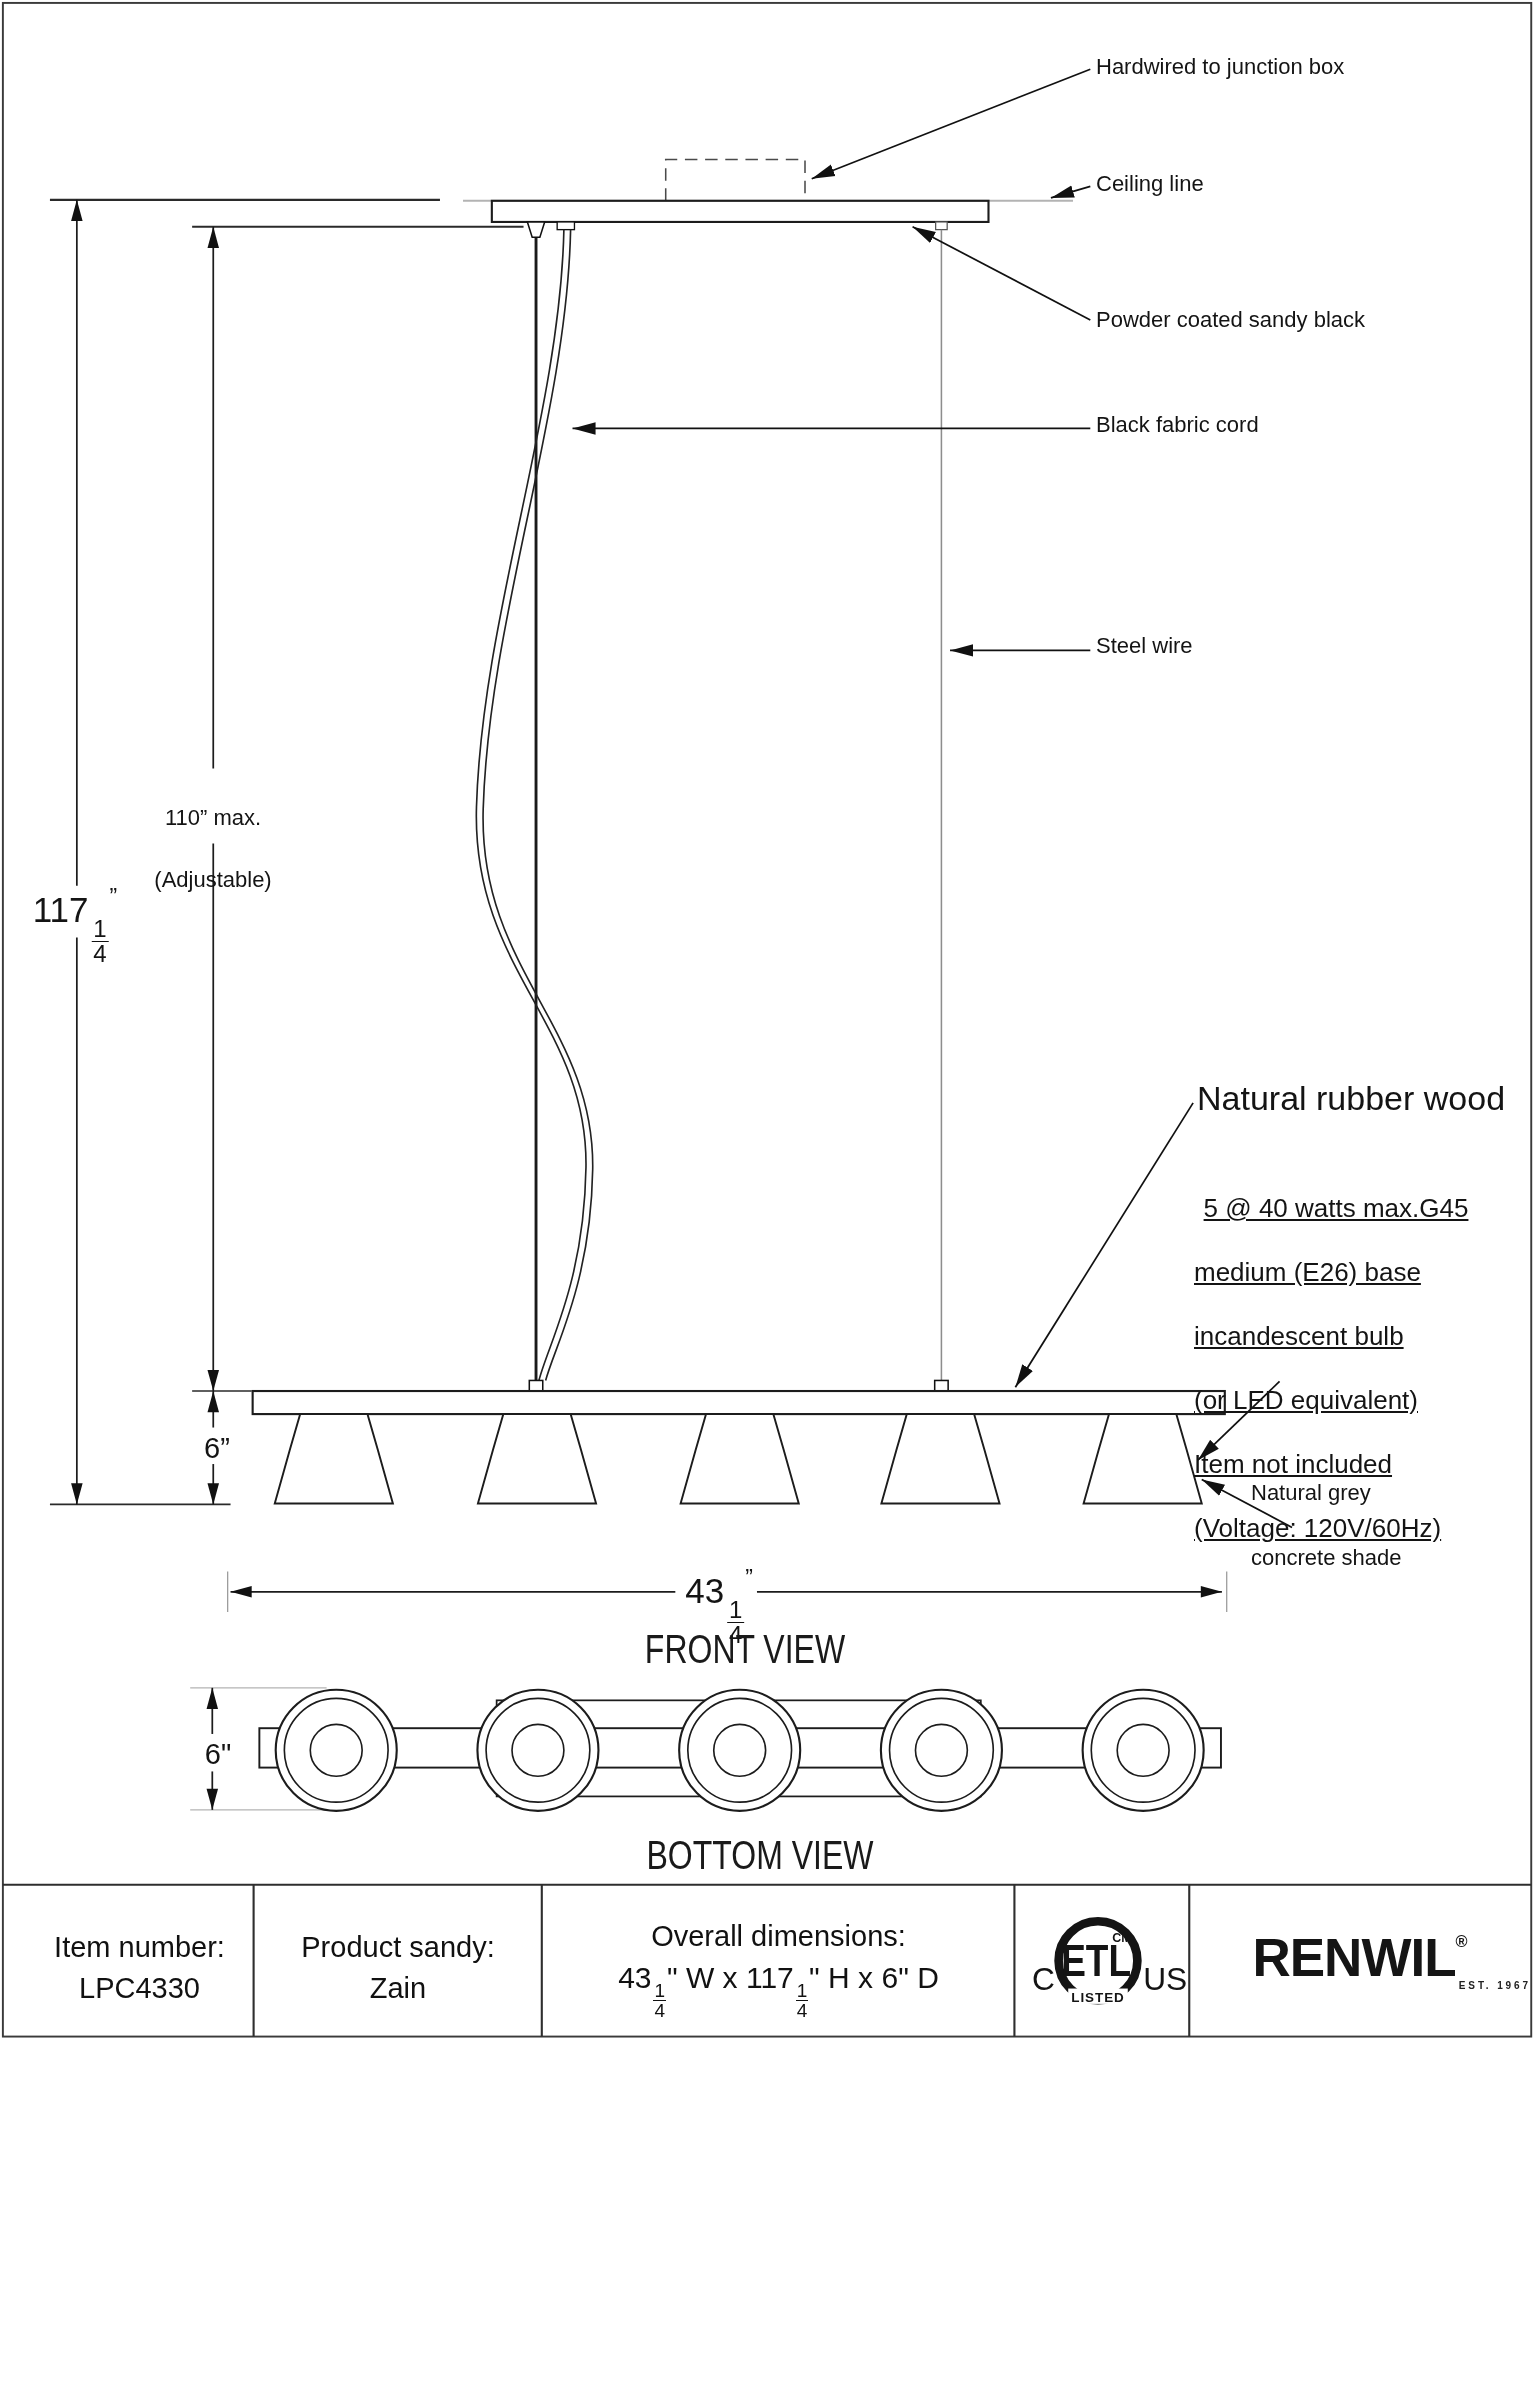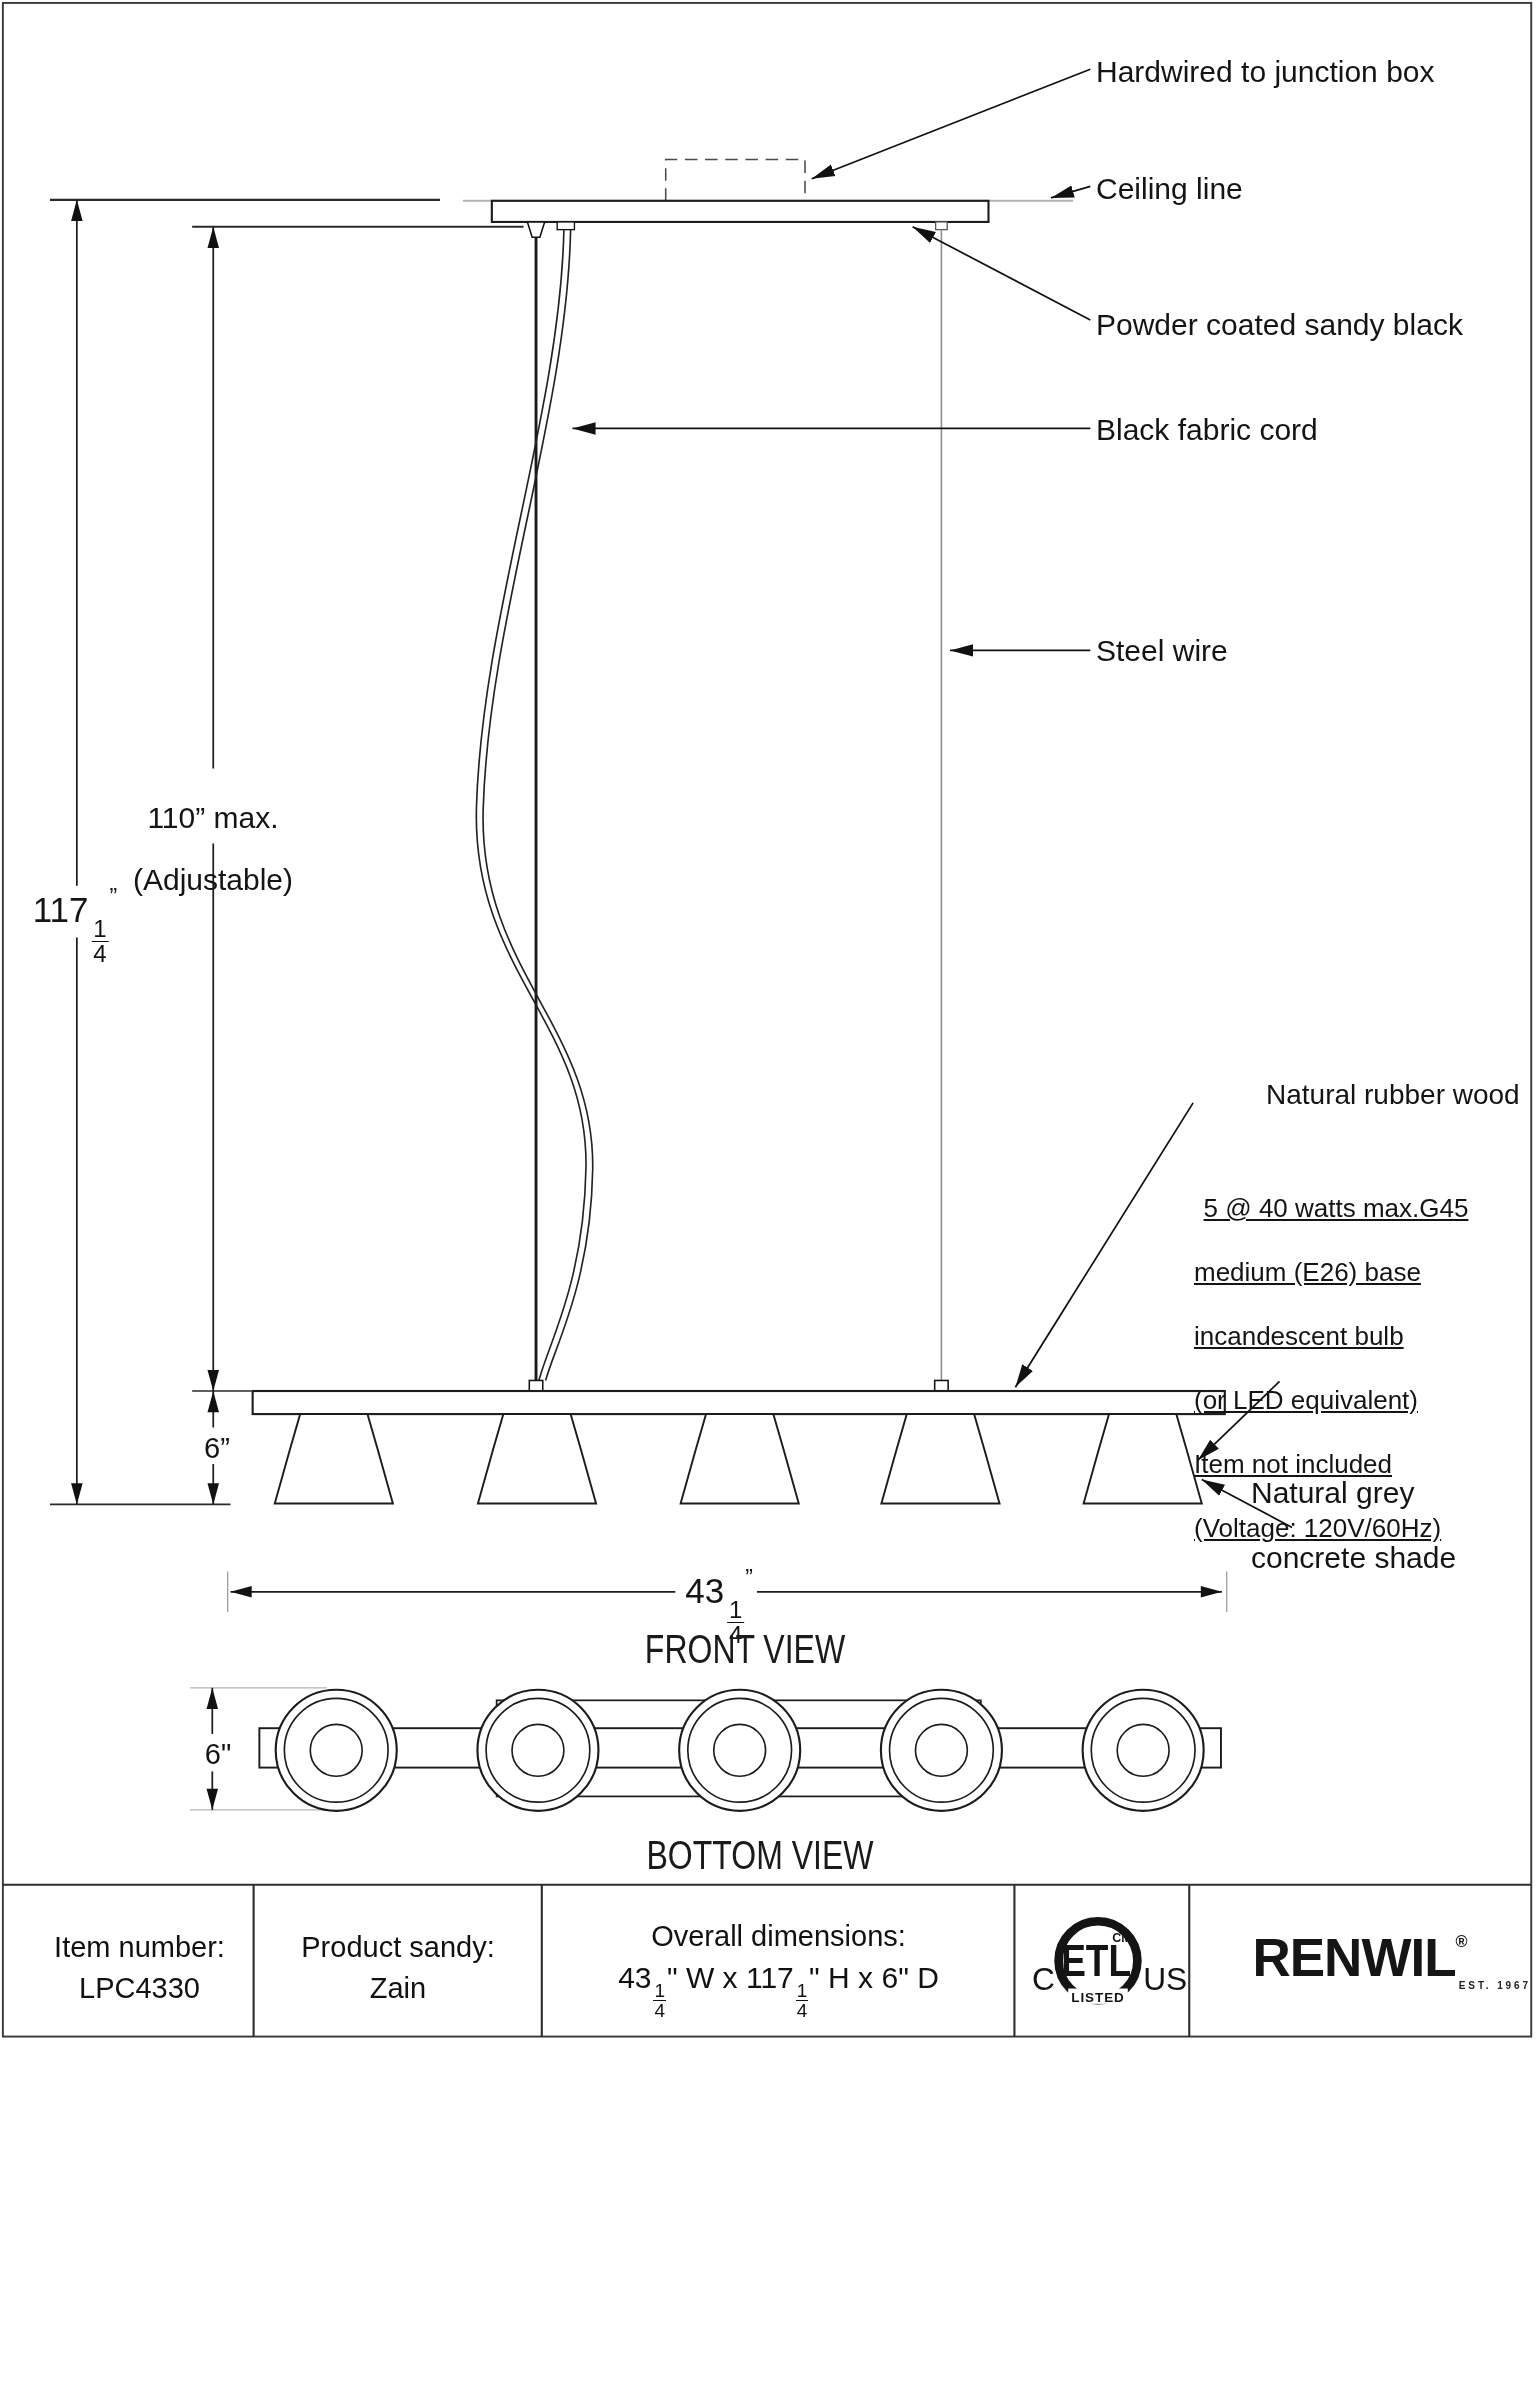--- a/index.html
+++ b/index.html
@@ -1,19 +1,19 @@
 <!DOCTYPE html>
 <html><head>
 <meta charset="utf-8">
 <style>
   html,body{margin:0;padding:0;background:#fff;}
   #sheet{position:relative;width:1537px;height:2393px;background:#ffffff;
          font-family:"Liberation Sans",sans-serif;color:#111;overflow:hidden;}
   #linework{position:absolute;left:0;top:0;}
-  .lbl{position:absolute;font-size:30px;line-height:1.2;white-space:nowrap;color:#141414;}
+  .lbl{position:absolute;font-size:22px;line-height:1.2;white-space:nowrap;color:#141414;}
   .ctr{transform:translateX(-50%);text-align:center;}
   .stack{line-height:1.2;}
   .stack div{white-space:nowrap;margin-top:29px;}
   .bulb{font-size:26px;line-height:35px;text-decoration:underline;}
   .dim{font-size:35px;}
   .frac{display:inline-flex;flex-direction:column;align-items:center;line-height:1.0;
         font-size:24px;vertical-align:-14.4px;margin-left:2.9px;}
   .frac .fn{border-bottom:1.9px solid #111;padding:0 1.9px;}
   .frac .fd{padding:0 1.9px;}
   .dq{font-size:23px;vertical-align:17.3px;margin-left:1px;}
@@ -156,21 +156,21 @@
       <text x="1098" y="2072" text-anchor="end" font-family="Liberation Sans, sans-serif" font-size="33" fill="#141414">C</text>
       <text x="1190" y="2072" text-anchor="start" font-family="Liberation Sans, sans-serif" font-size="33" fill="#141414">US</text>
     </g>
   </svg>
 
   <div class="lbl" style="left:1096px;top:54px">Hardwired to junction box</div>
   <div class="lbl" style="left:1096px;top:171px">Ceiling line</div>
   <div class="lbl" style="left:1096px;top:307px">Powder coated sandy black</div>
   <div class="lbl" style="left:1096px;top:412px">Black fabric cord</div>
   <div class="lbl" style="left:1096px;top:633px">Steel wire</div>
-  <div class="lbl" style="left:1266px;top:1078px;font-size:28px">Natural rubber wood</div>
+  <div class="lbl" style="left:1197px;top:1078px;font-size:34px">Natural rubber wood</div>
 
   <div class="lbl bulb stack" style="left:1194px;top:1162px">
     <div style="padding-left:9.6px">5 @ 40 watts max.G45</div>
     <div>medium (E26) base</div>
     <div>incandescent bulb</div>
     <div>(or LED equivalent)</div>
     <div>Item not included</div>
     <div>(Voltage: 120V/60Hz)</div>
   </div>
 

